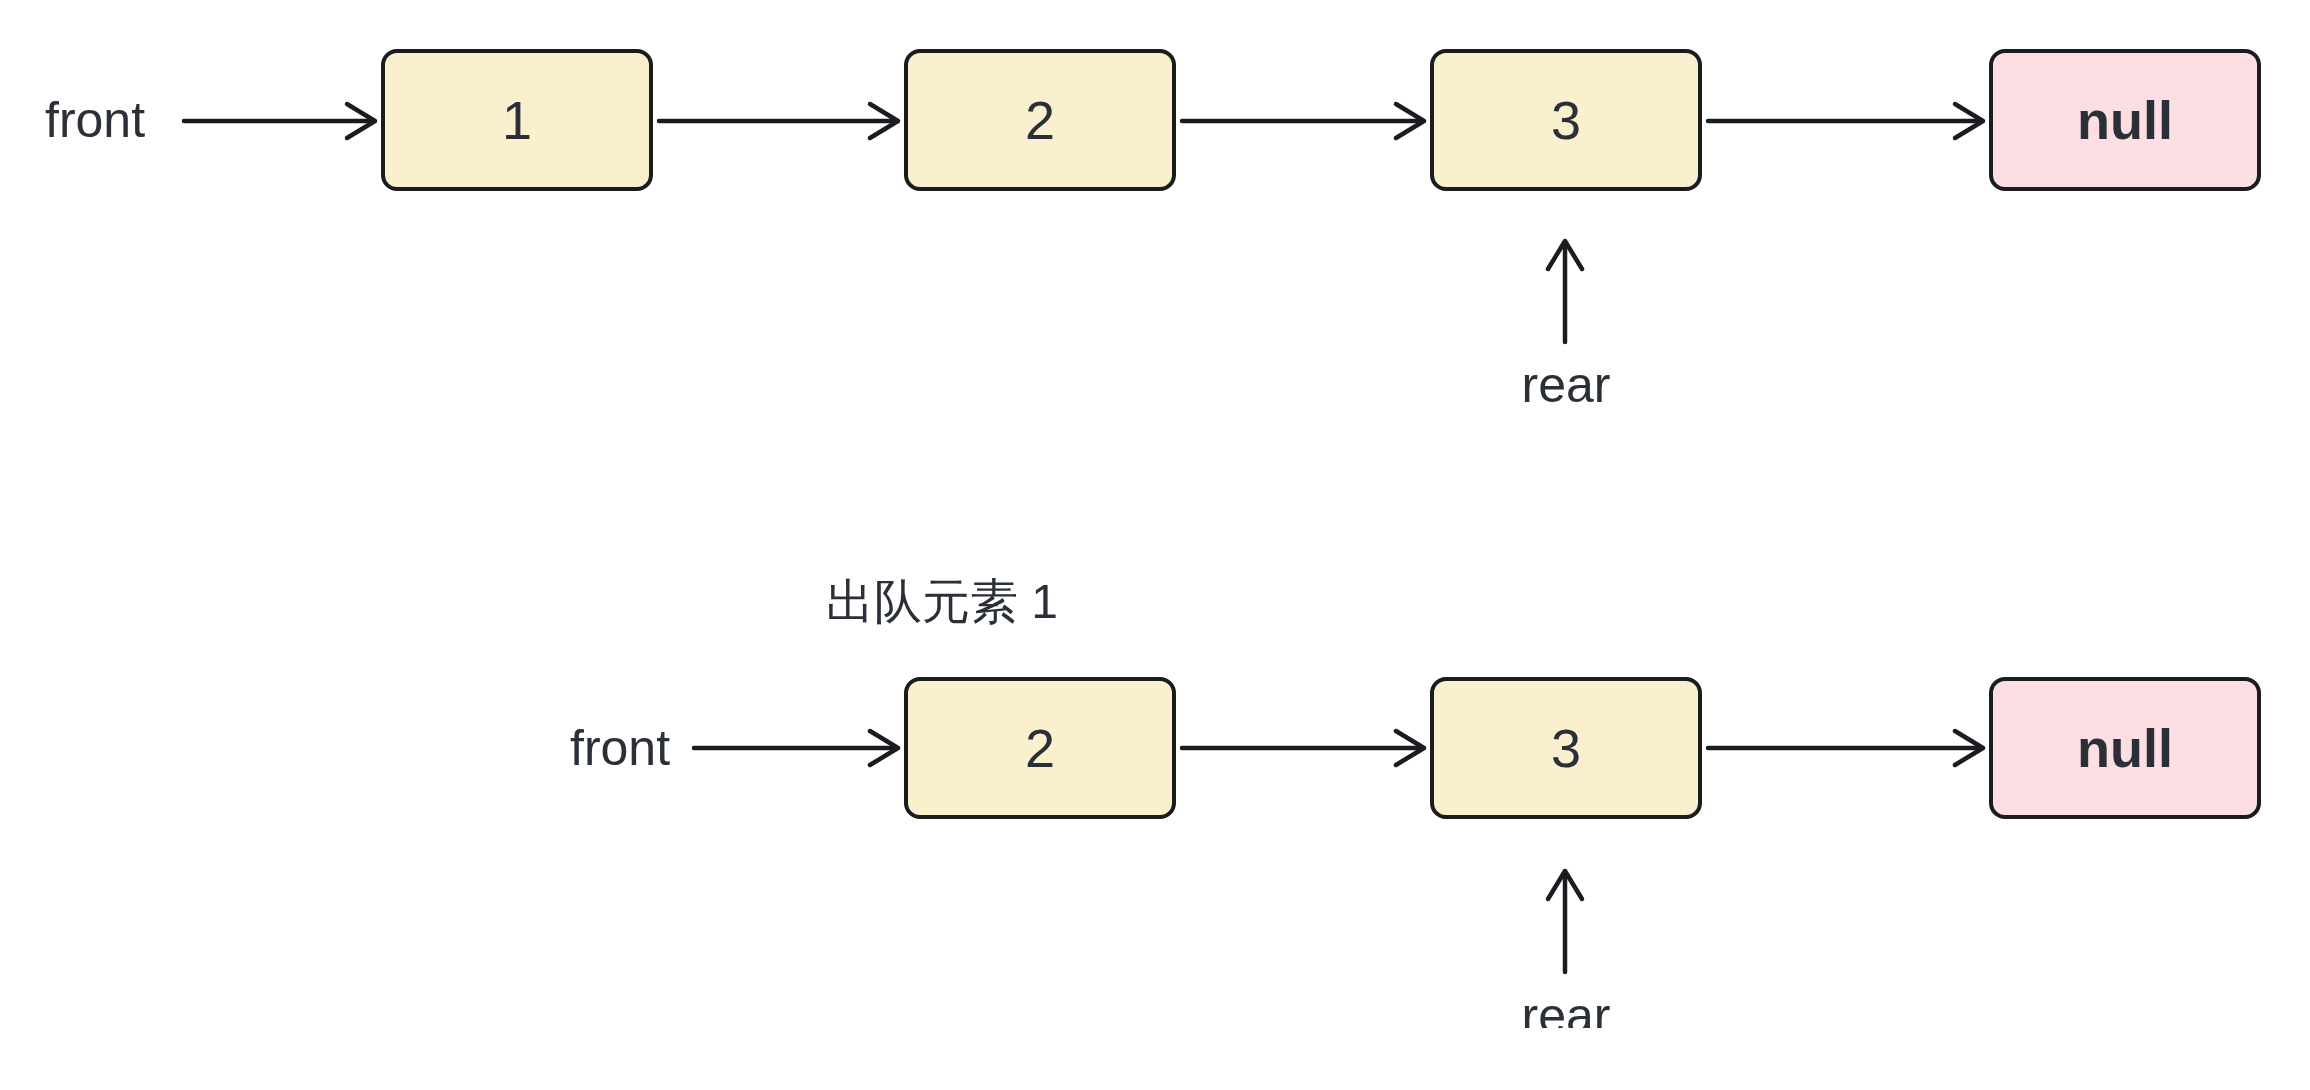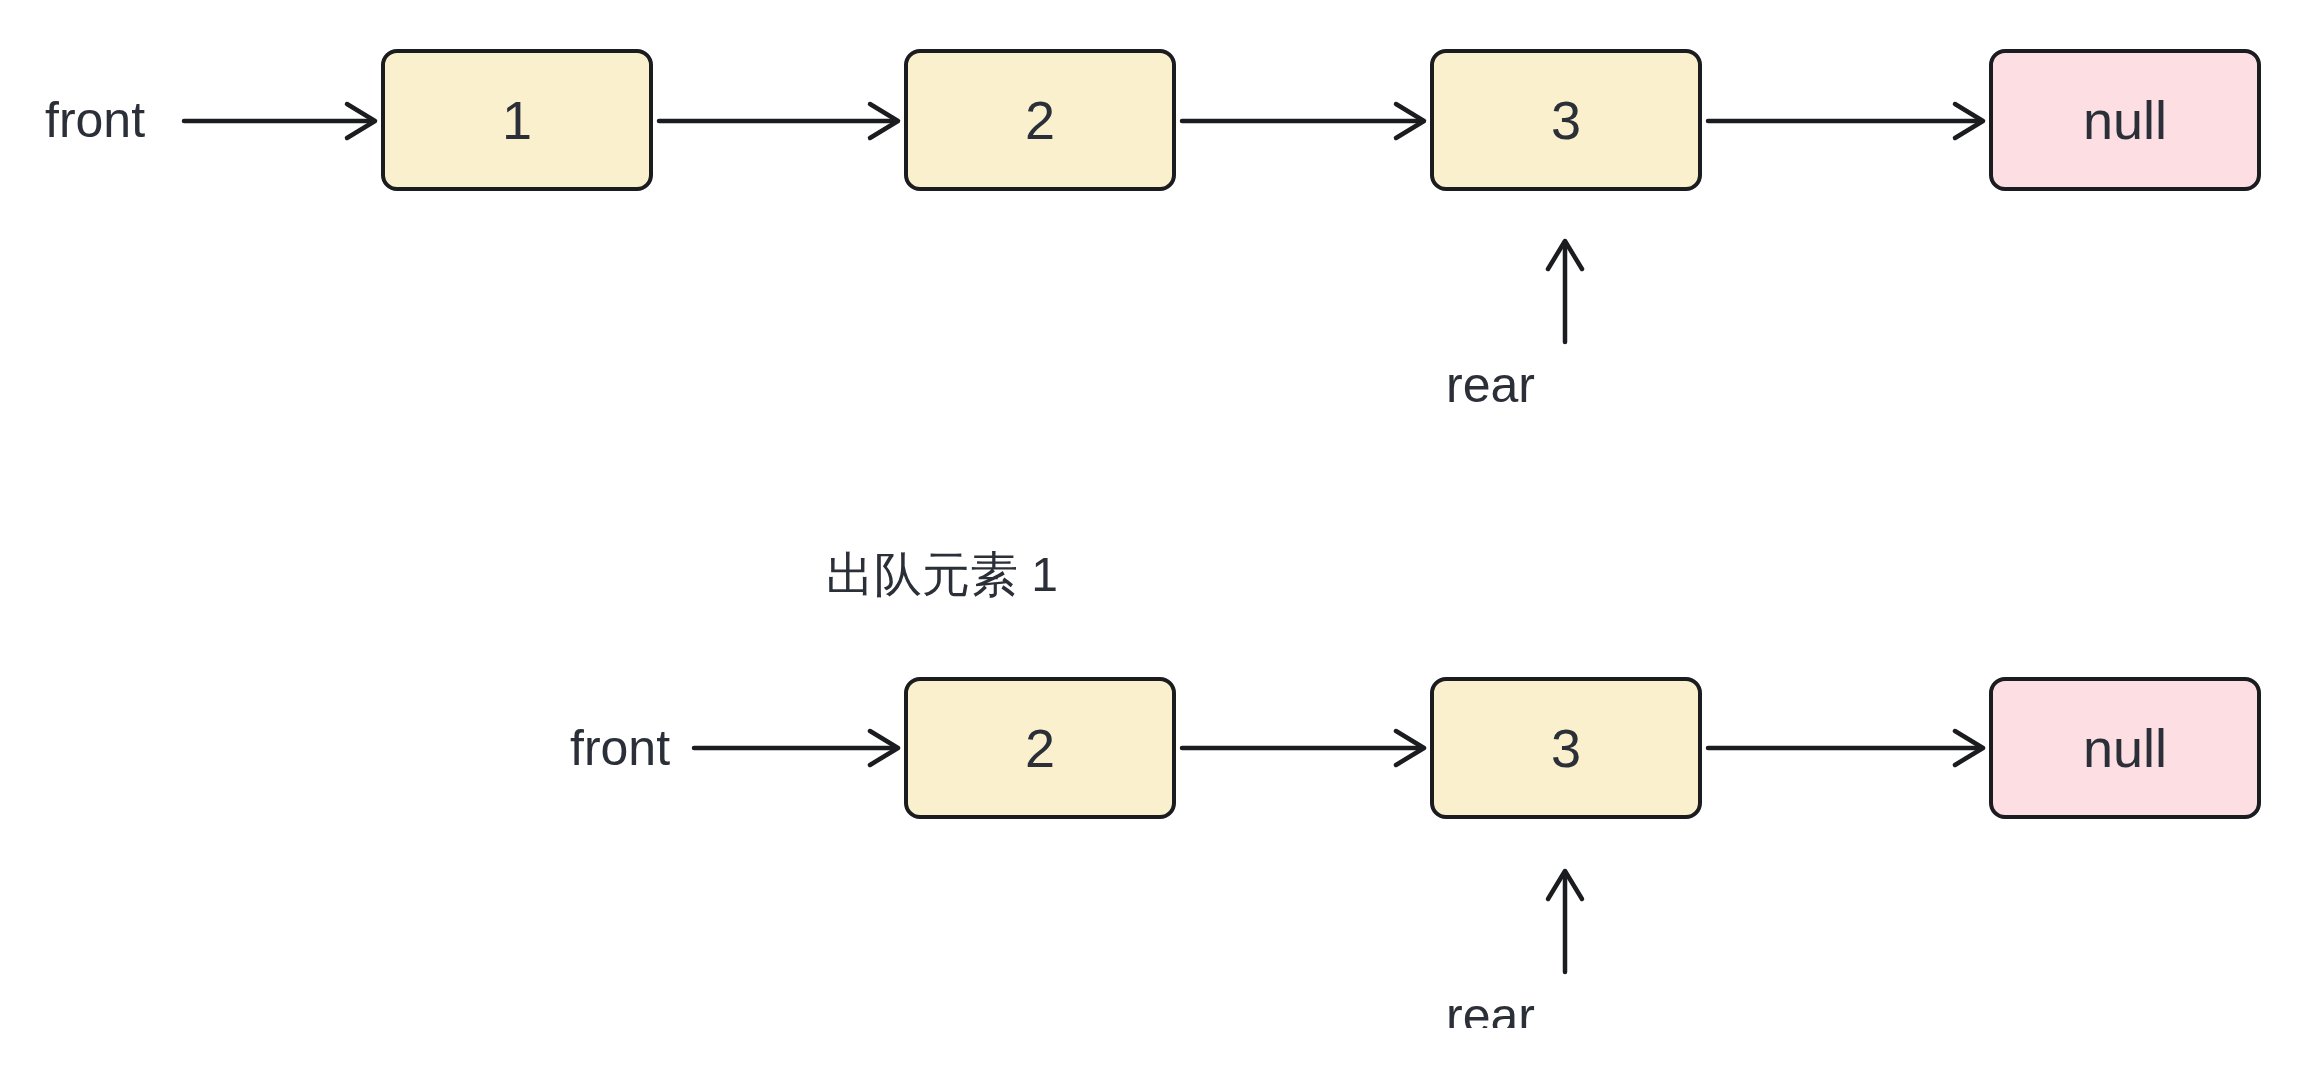--- a/index.html
+++ b/index.html
@@ -44,30 +44,32 @@
     border:4.5px solid var(--stroke);
     border-radius:16px;
     display:flex;
     align-items:center;
     justify-content:center;
     font-size:54px;
     color:var(--text);
   }
   .node.null{
     background:var(--null-fill);
+    font-weight:bold;
   }
   .lbl{
     position:absolute;
     font-size:50px;
     line-height:1;
     color:var(--text);
     white-space:nowrap;
   }
   .lbl.centered{
     width:240px;
+    text-align:center;
   }
   .note{
     position:absolute;
     font-size:48px;
     line-height:1;
     color:var(--text);
     width:500px;
     text-align:center;
     white-space:nowrap;
   }
@@ -125,21 +127,21 @@
   <div class="node" style="left:381px;top:49px">1</div>
 
   <div class="node" style="left:904px;top:49px">2</div>
 
   <div class="node" style="left:1430px;top:49px">3</div>
 
   <div class="node null" style="left:1989px;top:49px">null</div>
 
   <div class="lbl centered" style="left:1446px;top:360px">rear</div>
 
-  <div class="note" style="left:692px;top:551px">出队元素 1</div>
+  <div class="note" style="left:692px;top:578px">出队元素 1</div>
 
   <div class="lbl" style="left:570px;top:723px">front</div>
 
   <div class="node" style="left:904px;top:677px">2</div>
 
   <div class="node" style="left:1430px;top:677px">3</div>
 
   <div class="node null" style="left:1989px;top:677px">null</div>
 
   <div class="lbl centered" style="left:1446px;top:991px">rear</div>

